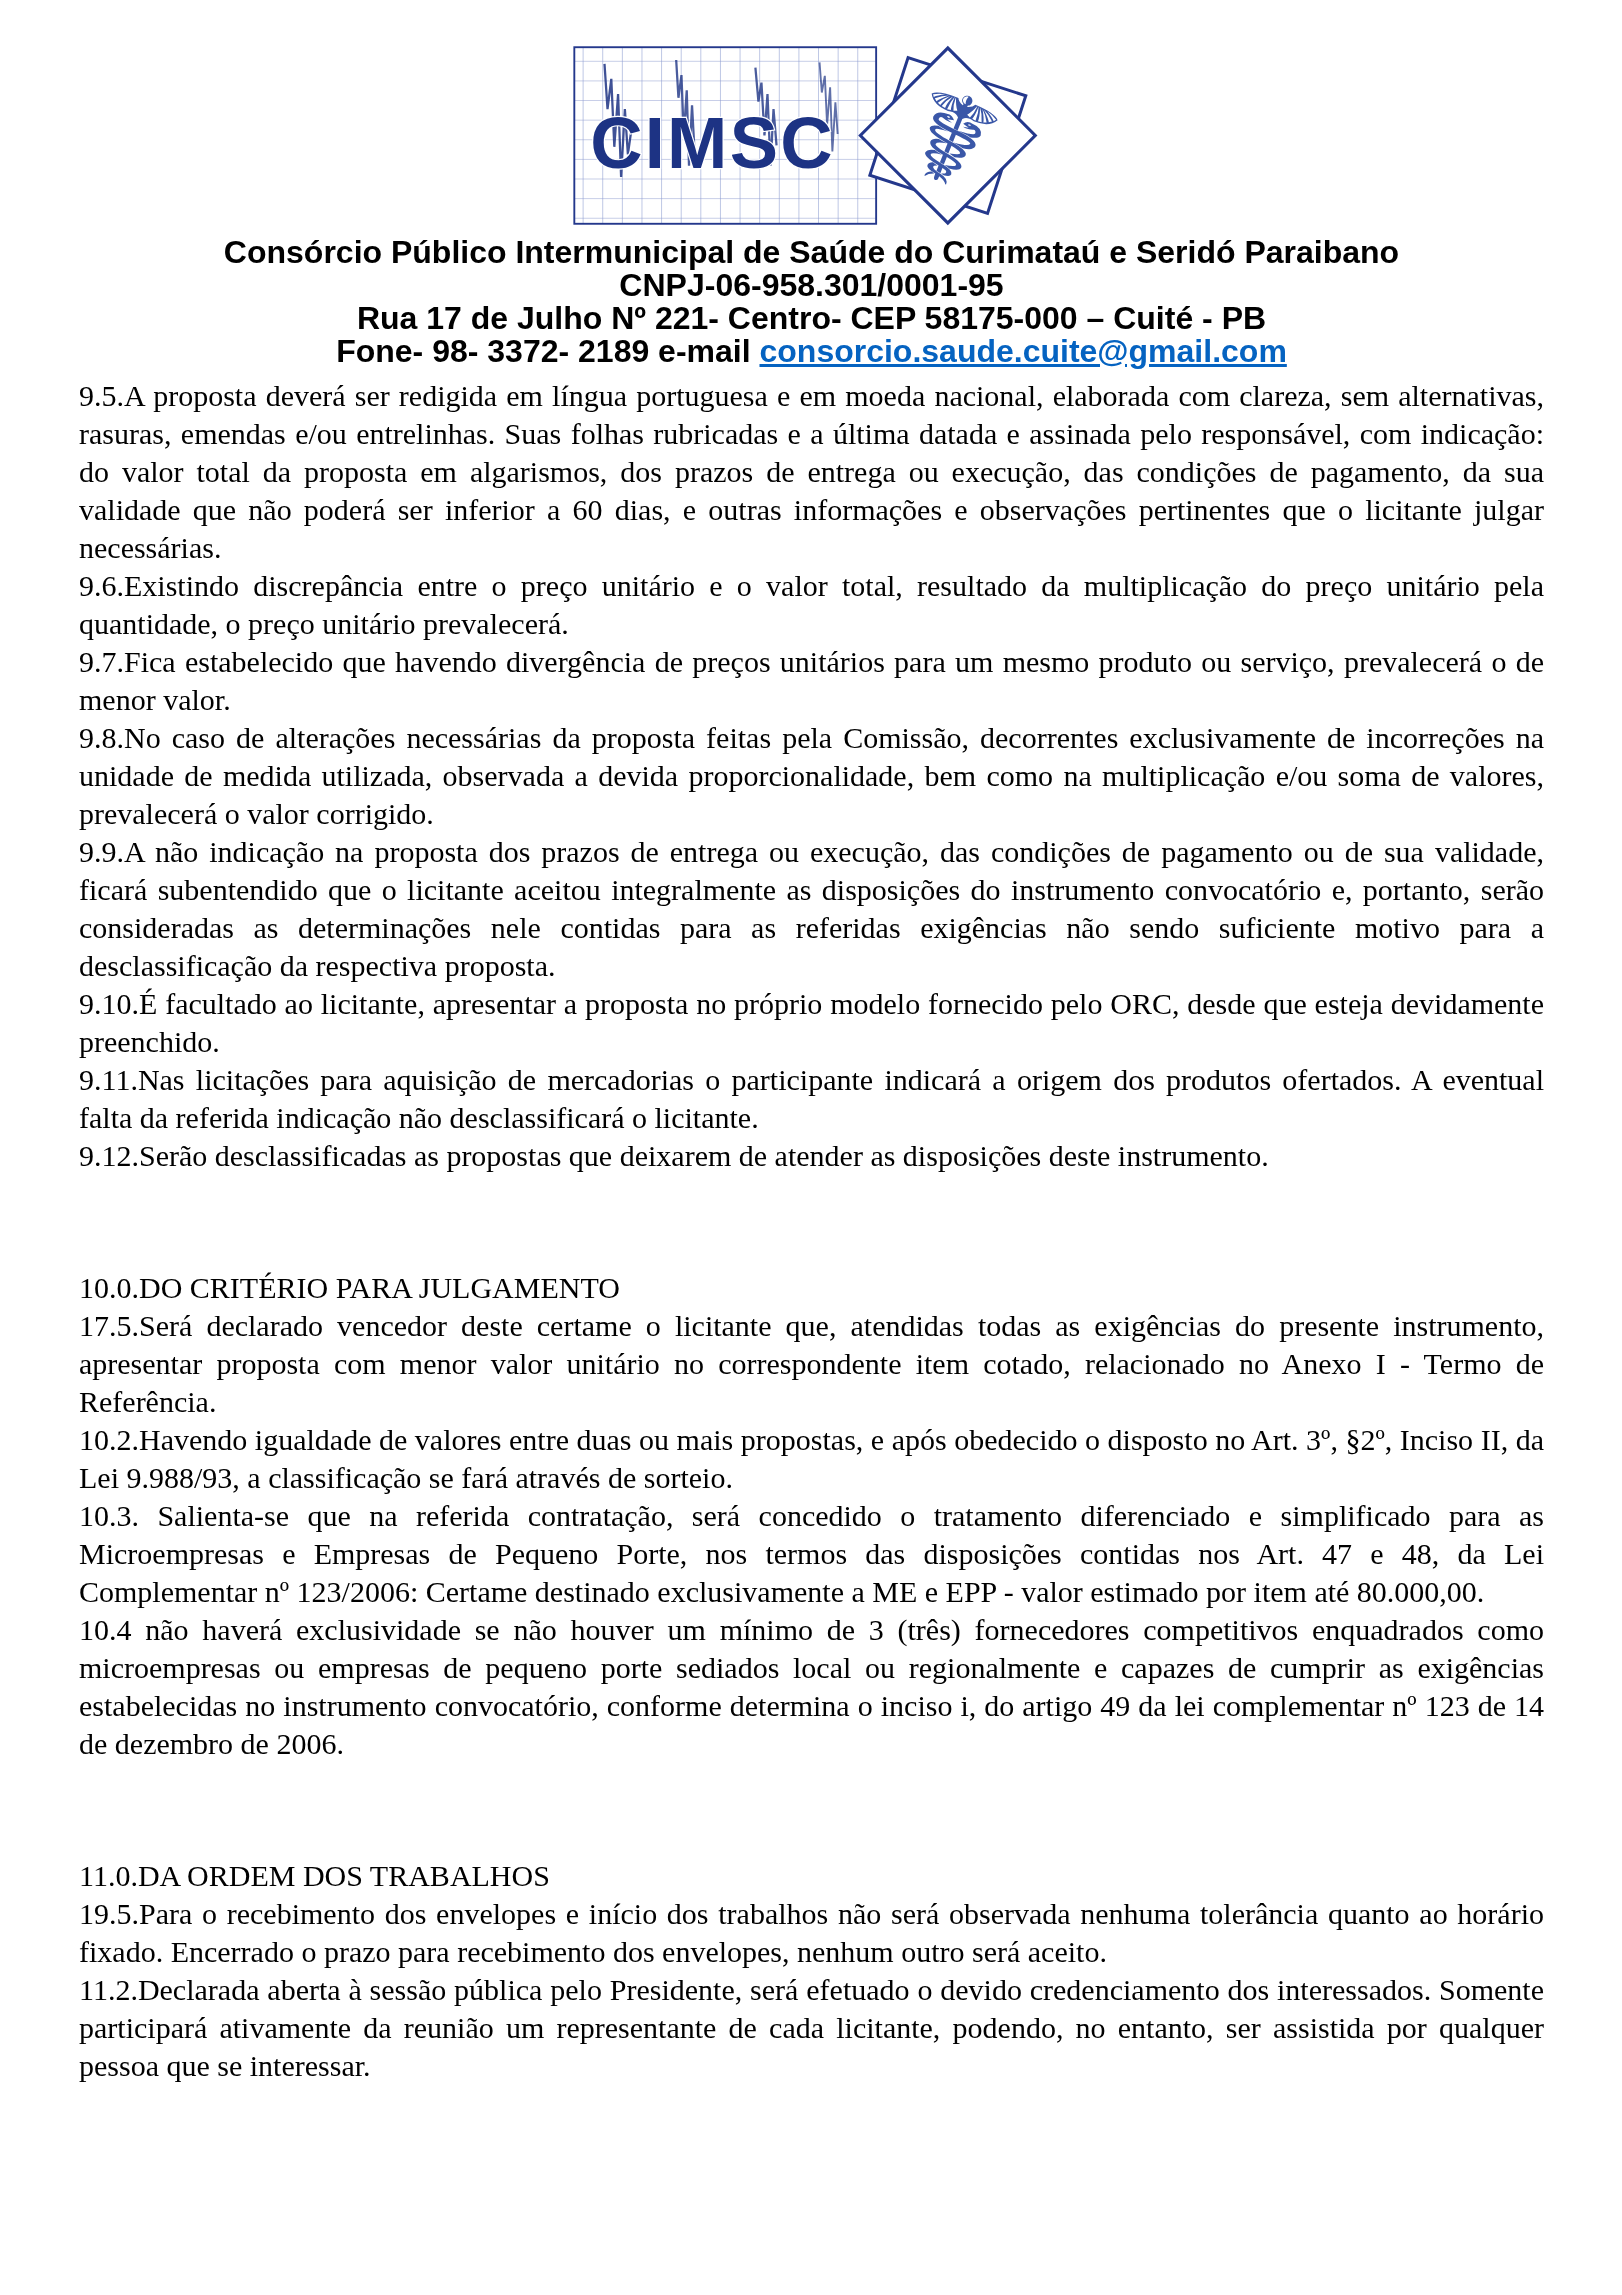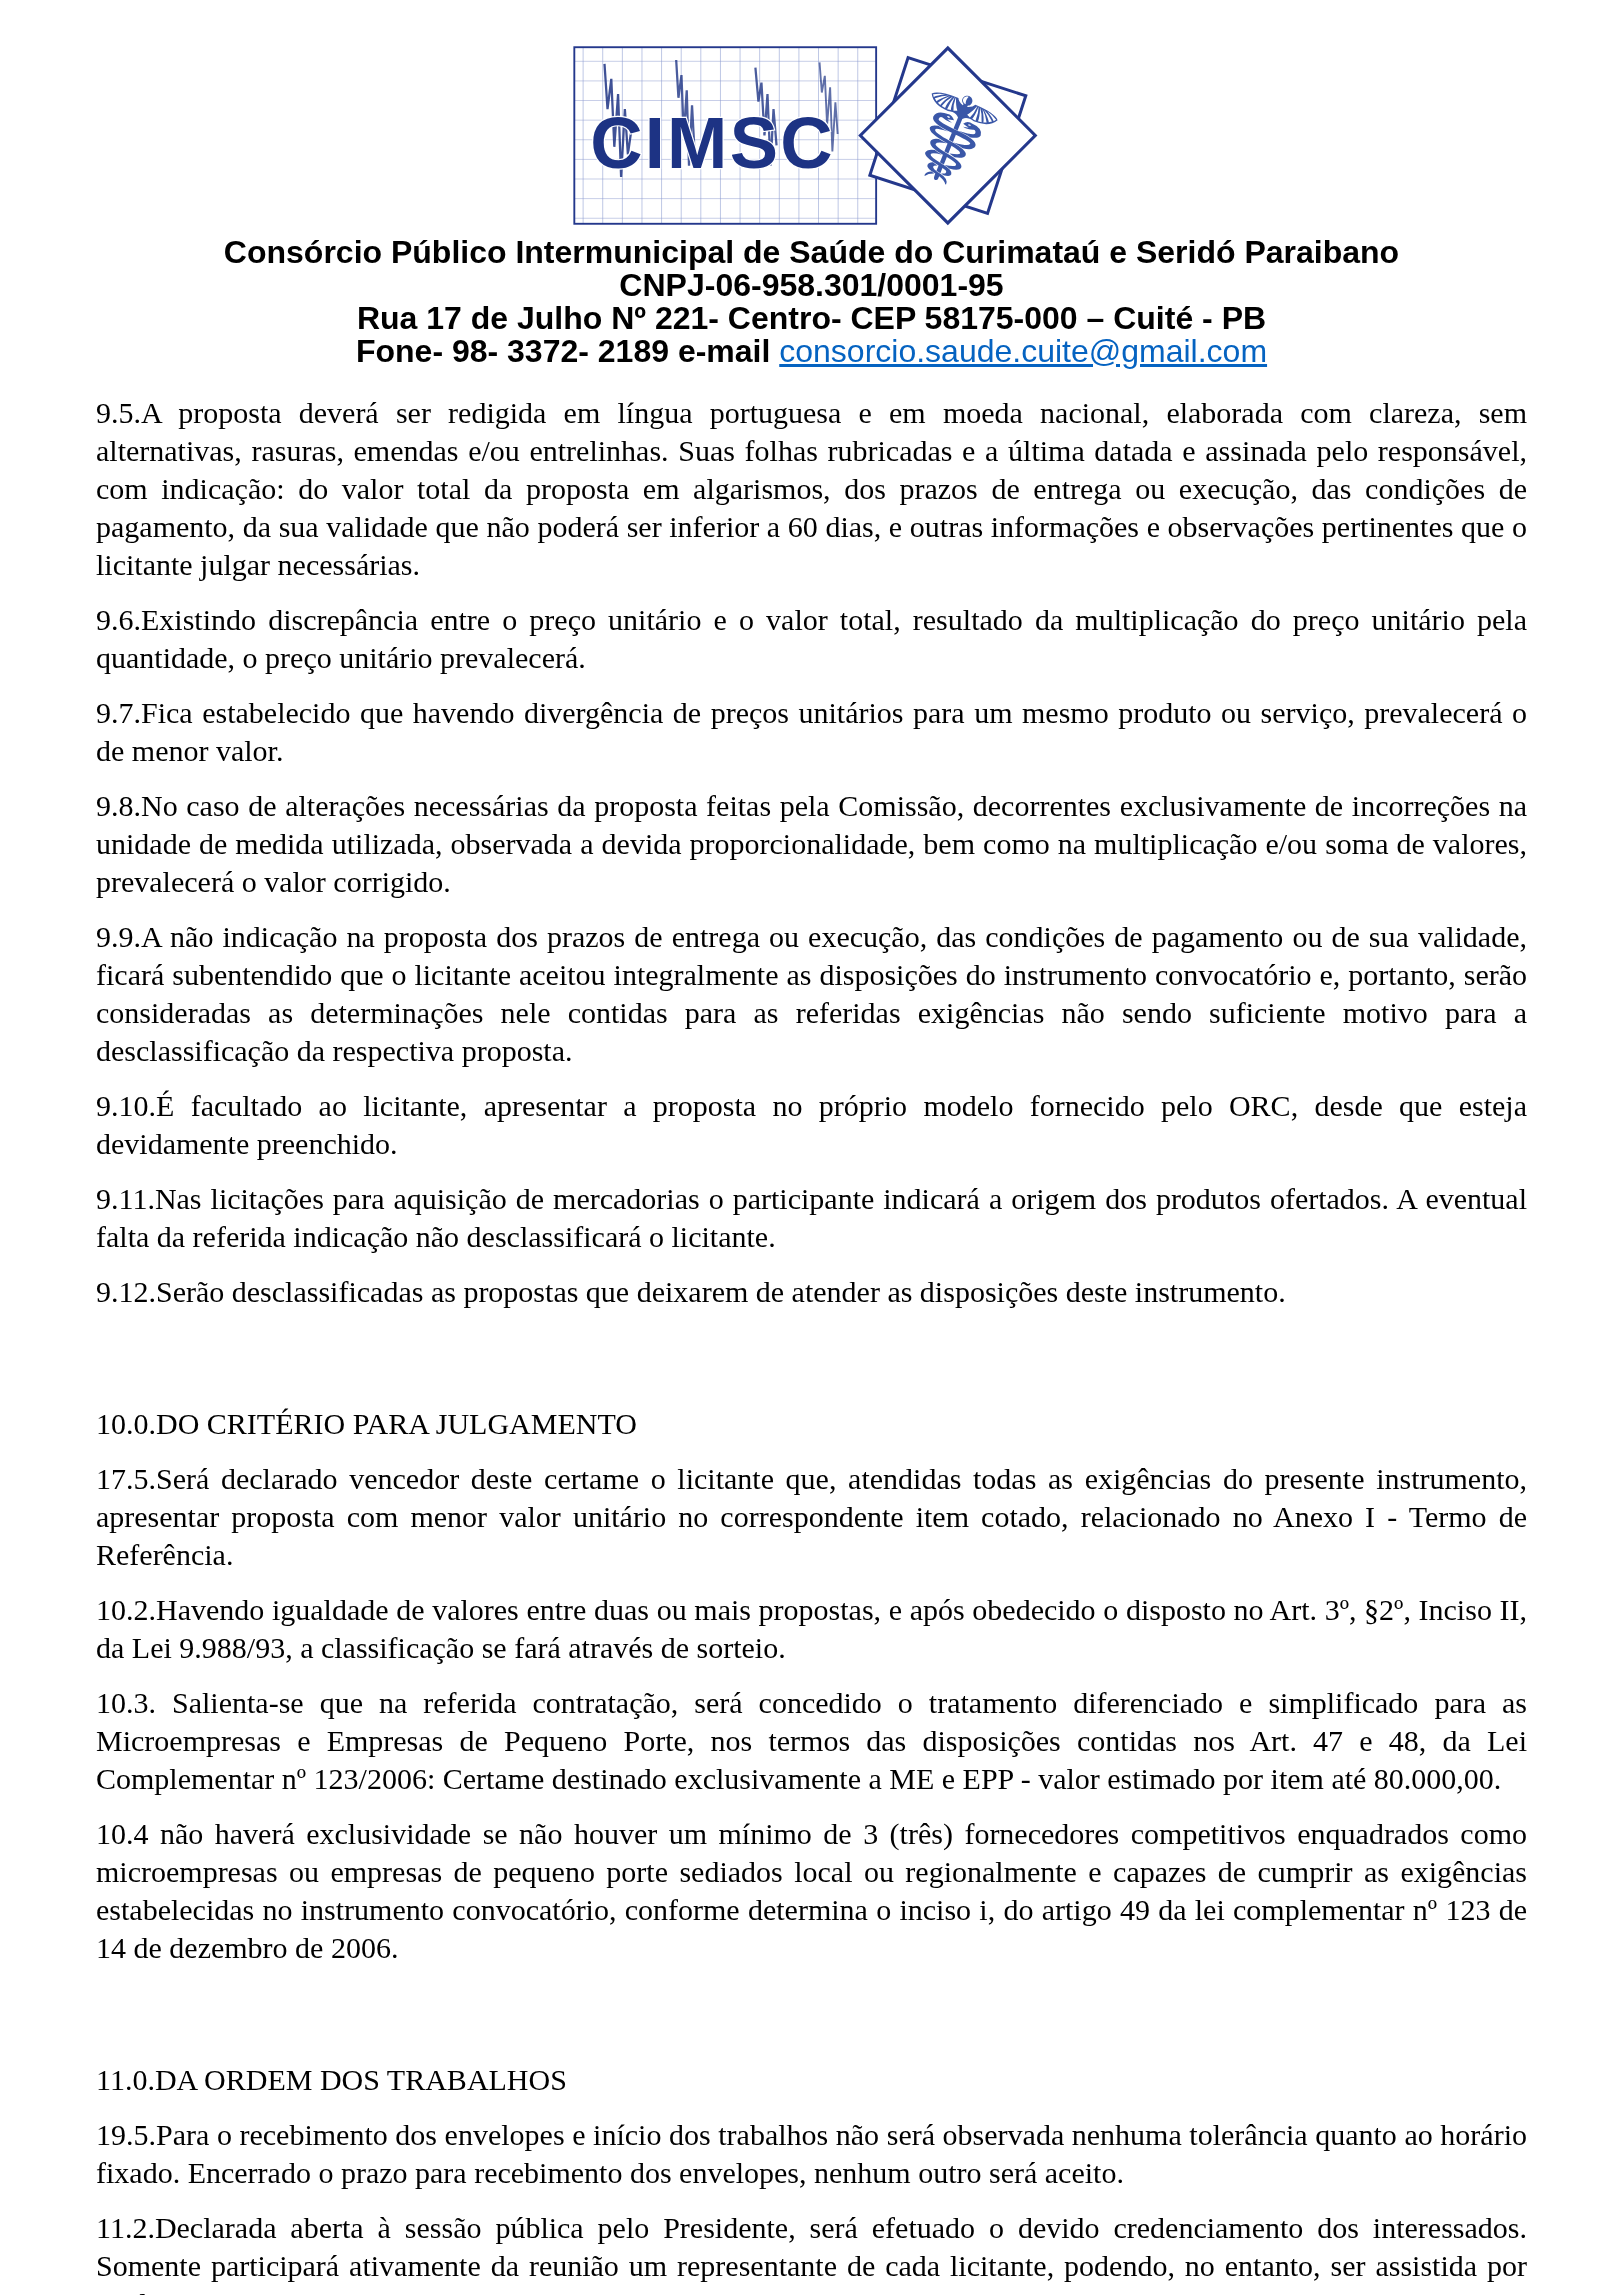--- a/index.html
+++ b/index.html
@@ -19,29 +19,29 @@
     font-family: "Liberation Sans", sans-serif;
     font-weight: bold;
     font-size: 32px;
     line-height: 33px;
     color: #000000;
   }
   .email-link {
     color: #0563C1;
     text-decoration: underline;
     font-family: "Liberation Sans", sans-serif;
-    font-weight: normal;
+    font-weight: bold;
   }
   .doc-body {
     padding: 9px 79px 0 79px;
     font-size: 30px;
     line-height: 38px;
     text-align: justify;
   }
-  .doc-body p { margin: 17px; }
+  .doc-body p { margin: 0; }
   .section-gap { margin-top: 94px !important; }
   .logo-svg text.cimsc {
     font-family: "Liberation Sans", sans-serif;
     font-weight: bold;
   }
   .logo-svg text.cad { font-family: "DejaVu Sans", sans-serif; }
 </style>
 </head>
 <body>
 

